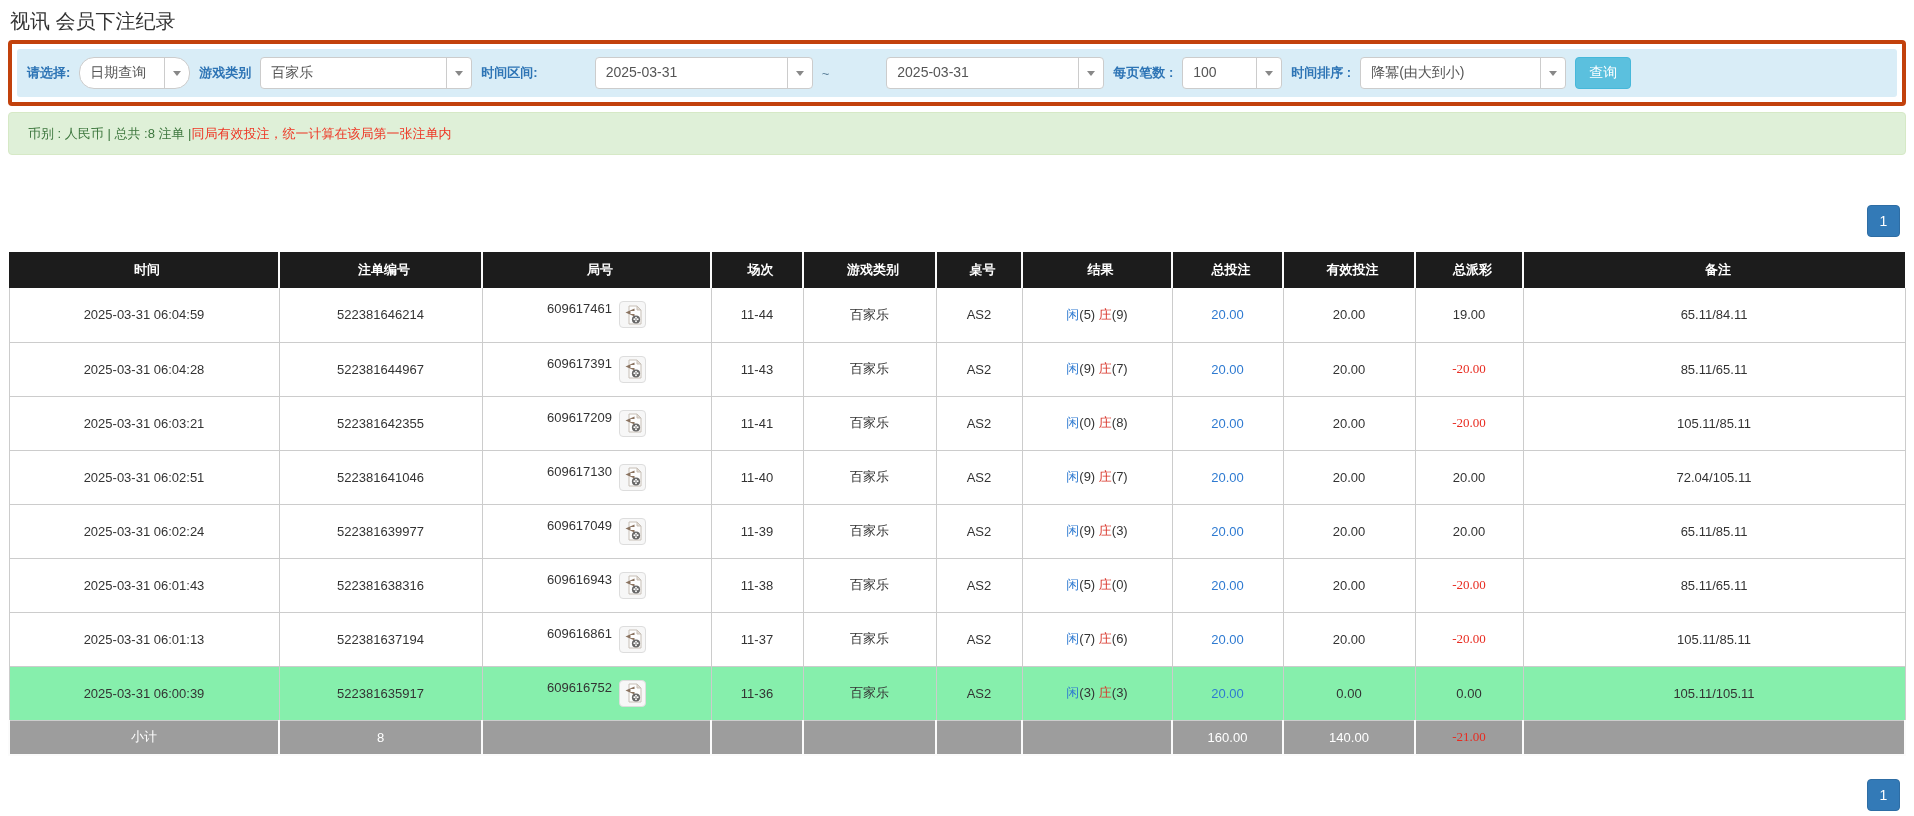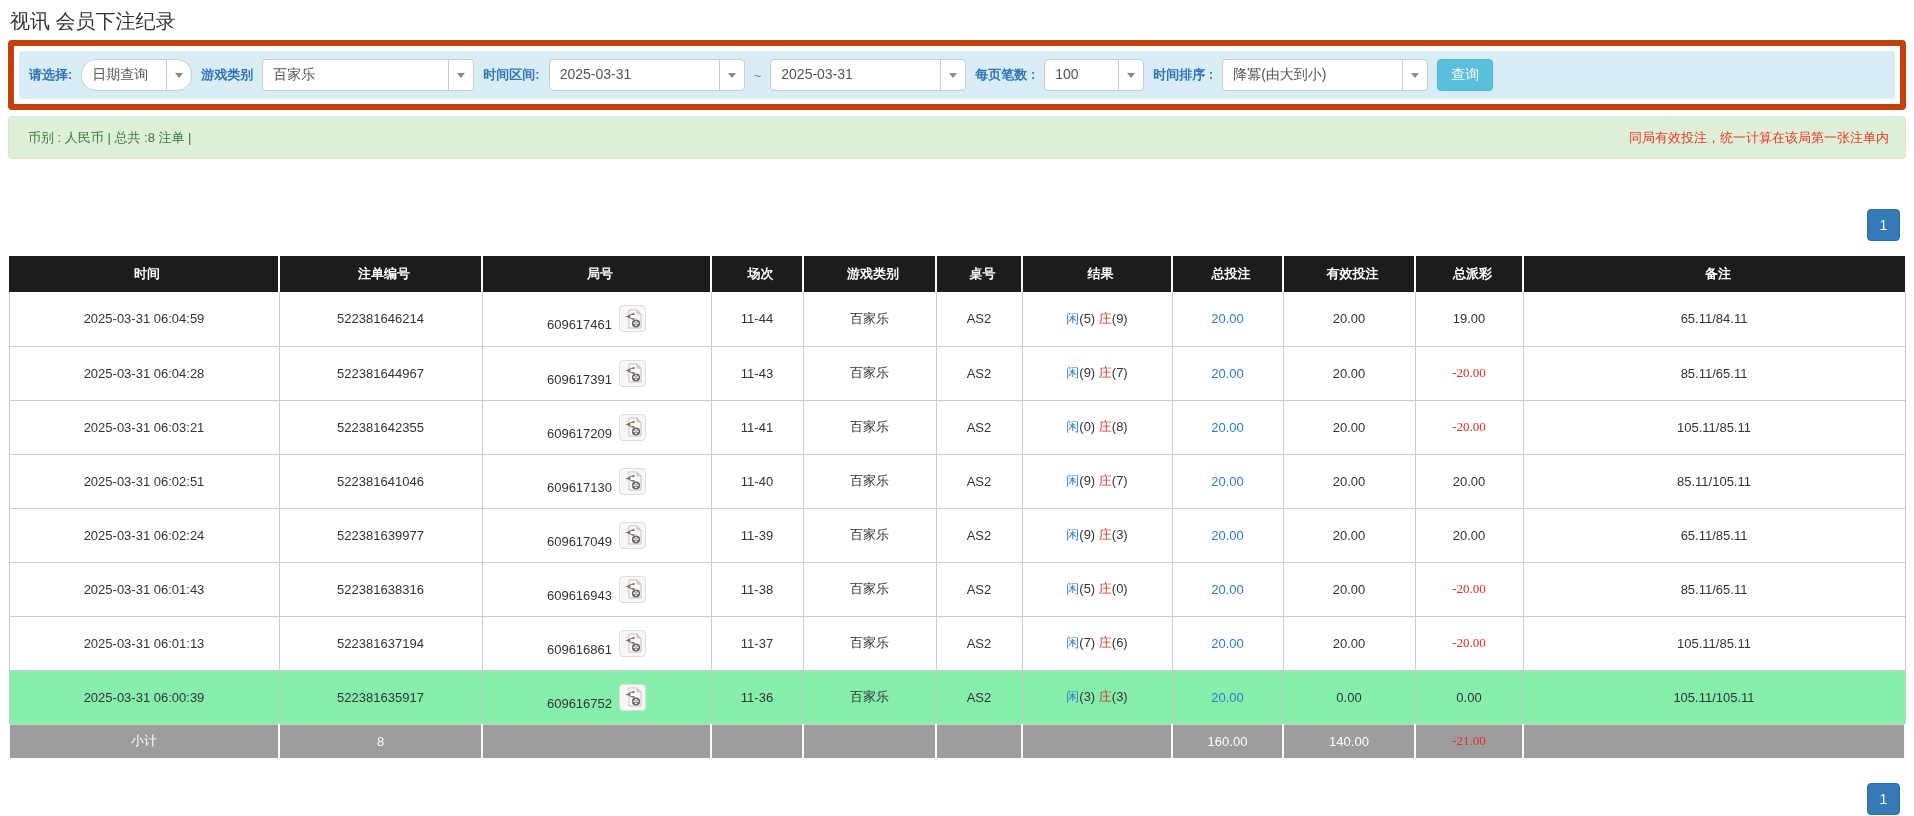--- a/index.html
+++ b/index.html
@@ -12,21 +12,21 @@
   }
   .wrap { padding:0 8px; }
 
   .page-title {
     font-size:20px; font-weight:400; color:#333;
     margin:8px 2px 6px; line-height:26px;
   }
 
   
   .filter-panel {
-    border:6px solid #c2410c; border-radius:4px;
+    border:4px solid #c2410c; border-radius:4px;
     background:#fff; padding:5px;
   }
   .filter-bar {
     background:#d9edf7; border-radius:3px;
     padding:8px 10px;
     display:flex; align-items:center; gap:9px;
   }
   .flabel {
     color:#2d74b5; font-weight:bold; font-size:13px; white-space:nowrap;
   }
@@ -41,35 +41,35 @@
     width:25px; border-left:1px solid #ccc;
     display:flex; align-items:center; justify-content:center;
   }
   .caret {
     width:0; height:0;
     border-left:4px solid transparent; border-right:4px solid transparent;
     border-top:5px solid #888;
   }
   .w-qtype { width:111px;border-radius:15px; }
   .w-game  { width:212px; }
-  .w-date  { width:196px; }
+  .w-date  { width:218px;margin-left:48px; }
   .w-size  { width:100px; }
   .w-sort  { width:206px; }
   .btn-search {
     background:#5bc0de; border:1px solid #46b8da; color:#fff;
     height:32px; padding:1px 13px; border-radius:4px;
     font-size:14px; cursor:pointer; font-family:inherit;
   }
 
   
   .alert-success {
     margin-top:6px; height:43px;
     background:#dff0d8; border:1px solid #d6e9c6; border-radius:4px;
     padding:0 16px 0 19px;
-    display:flex; align-items:center; justify-content:space-between;
+    display:flex; align-items:center; 
     font-size:13px;
   }
   .alert-success .left-text { color:#3c763d; }
   .alert-success .right-text { color:#ee3524; }
 
   
   .pager { display:flex; justify-content:flex-end; padding-right:6px; }
   .pager.top { margin-top:50px; margin-bottom:15px; }
   .pager.bottom { margin-top:23px; }
   .pg-btn {
@@ -96,21 +96,21 @@
   }
   tr.hl td { background:#86efac; }
   tr.sum td {
     background:#9d9d9d; color:#fff; height:35px;
     border:2px solid #fbfbfb; border-top:none; font-size:13px;text-align:center;
   }
   .p-blue { color:#2e7ad1; }
   .p-red  { color:#d9352a; }
   .neg    { color:#e82c21;font-family:Liberation Serif, serif; }
   a.bet-link { color:#2e7ad1; text-decoration:none; cursor:pointer; }
-  .round-wrap { display:inline-flex; align-items:flex-end; gap:7px; }
+  .round-wrap { display:inline-flex; align-items:flex-start; gap:7px; }
   .vid-btn {
     display:inline-flex; align-items:center; justify-content:center;
     width:27px; height:27px; background:#f7f7f7;
     border:1px solid #ddd; border-radius:4px; cursor:pointer;
   }
 </style>
 </head>
 <body>
 
 <div class="wrap">
@@ -312,21 +312,21 @@
                 </svg>
               </span>
             </span></td>
           <td>11-40</td>
           <td>百家乐</td>
           <td>AS2</td>
           <td><span class="p-blue">闲</span>(9) <span class="p-red">庄</span>(7)</td>
           <td><a class="bet-link">20.00</a></td>
           <td>20.00</td>
           <td><span class="">20.00</span></td>
-          <td>85.11/105.11</td>
+          <td>72.04/105.11</td>
         </tr>
         <tr>
           <td>2025-03-31 06:02:24</td>
           <td>522381639977</td>
           <td><span class="round-wrap">
               <span>609617049</span>
               <span class="vid-btn">
                 <svg width="18" height="20" viewBox="0 0 18 20">
                   <path d="M5 1 h8 l4 4 v14 h-12 z" fill="#fdfdfd" stroke="#c7bfb6"></path>
                   <path d="M13 1 l4 4 h-4 z" fill="#e3dcd4" stroke="#c7bfb6"></path>

